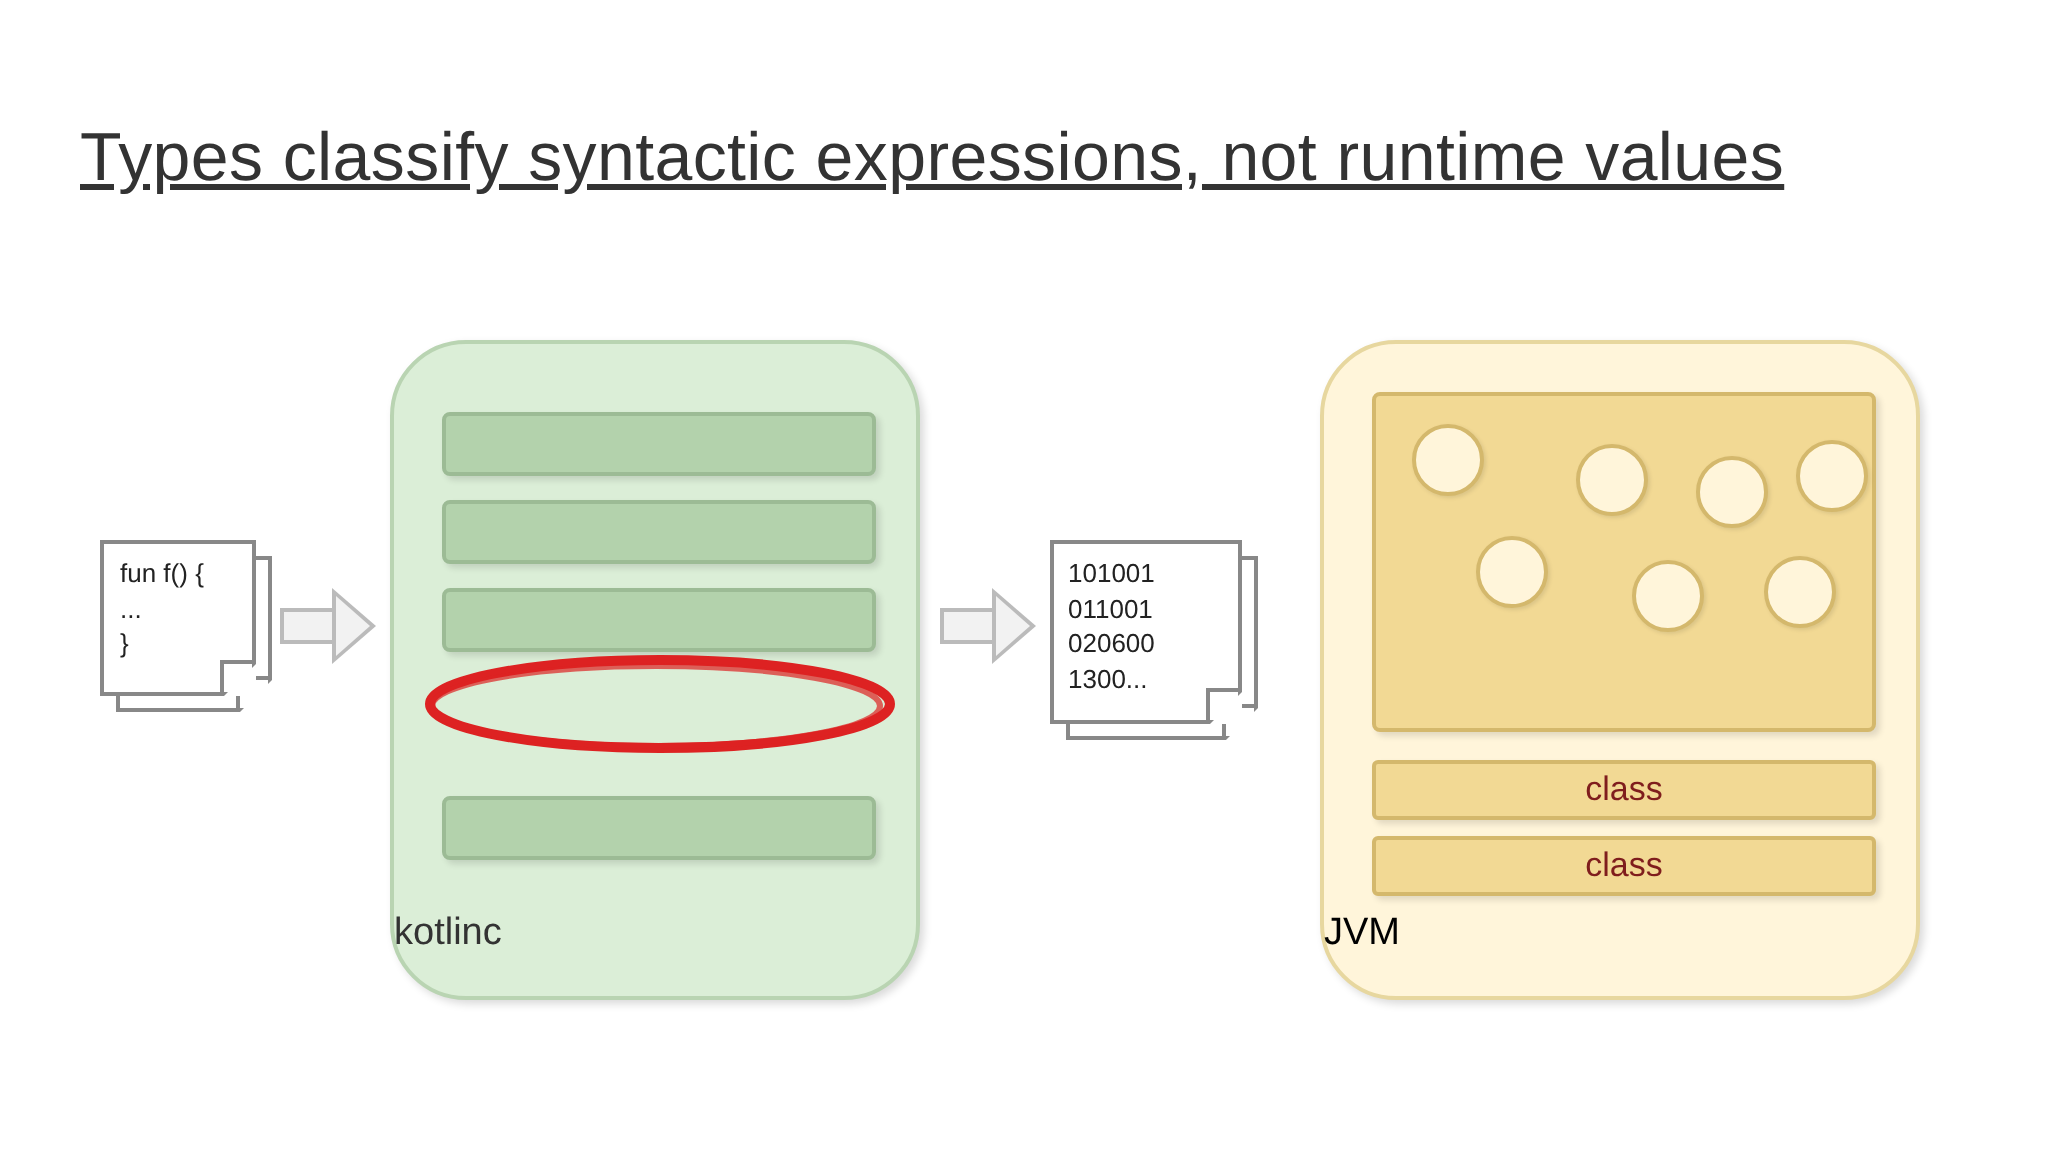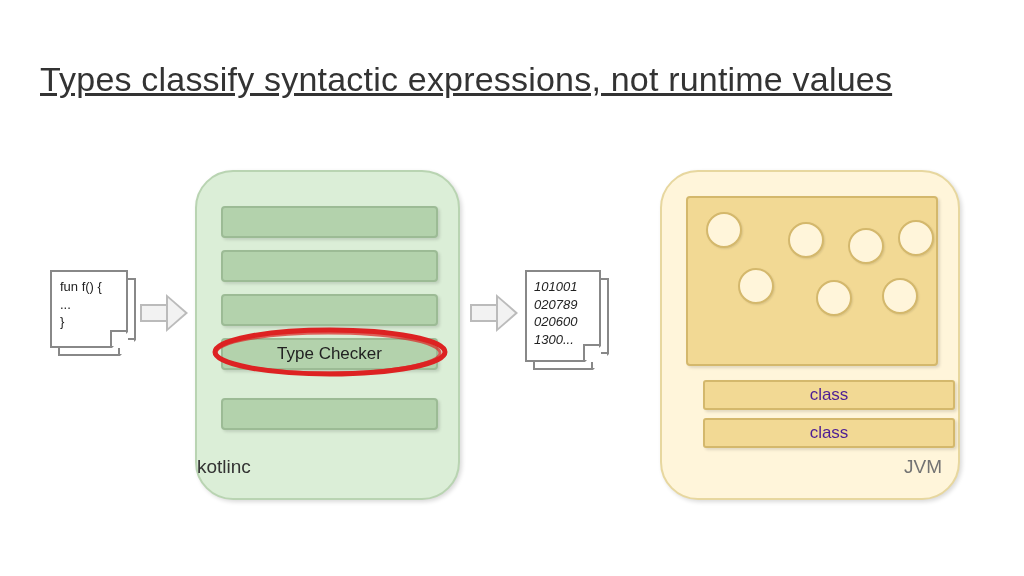--- a/index.html
+++ b/index.html
@@ -142,44 +142,43 @@
 
   
   .bytecodestack {
     position: absolute;
     top: 100px;
     left: 525px;
     width: 90px; height: 100px;
   }
   .bfile {
     position: absolute;
-    width: 76px; height: 92px;
+    width: 96px; height: 92px;
     background: #fff;
     border: 2px solid #888;
-    font-style: italic;
   }
   .bfile.back { top: 8px; left: 8px; }
   .bfile.front { top: 0; left: 0; padding: 6px 7px; font-size: 13px; font-family: Arial, sans-serif; line-height: 1.35; color: #222; }
 
   
   .jvm {
     position: absolute;
     left: 660px; top: 0;
     width: 300px; height: 330px;
     background: #fff5da;
     border: 2px solid #e7d79f;
     border-radius: 38px;
     box-shadow: 2px 2px 4px rgba(0,0,0,0.15);
   }
   .jvm-label {
     position: absolute;
     bottom: 20px; left: 0; right: 16px;
-    text-align: right;
+    text-align: left;
     font-size: 19px;
-    color: #737373;
+    color: #000000;
   }
   .heap {
     position: absolute;
     left: 24px; top: 24px;
     width: 252px; height: 170px;
     background: #f2d994;
     border: 2px solid #d4b86c;
     border-radius: 4px;
     box-shadow: 2px 2px 3px rgba(0,0,0,0.12);
   }
@@ -200,21 +199,21 @@
   }
   .classbox {
     position: absolute;
     left: 24px;
     width: 252px; height: 30px;
     background: #f2d994;
     border: 2px solid #d4b86c;
     border-radius: 3px;
     box-shadow: 2px 2px 3px rgba(0,0,0,0.12);
     display: flex; align-items: center; justify-content: center;
-    font-size: 17px; color: #4c1d95; margin-left: 17px;
+    font-size: 17px; color: #7f1d1d;
   }
   .classbox.c1 { top: 208px; }
   .classbox.c2 { top: 246px; }
 </style>
 </head>
 <body>
 
 <div class="title">Types classify syntactic expressions, not runtime values</div>
 
 <div class="diagram">
@@ -235,42 +234,41 @@
 
   <div class="arrow arrow1">
     <div class="shaft"></div>
       <div class="head"></div>
   </div>
 
   <div class="kotlinc">
     <div class="stage s1"></div>
     <div class="stage s2"></div>
     <div class="stage s3"></div>
-    <div class="stage s4">Type Checker</div>
     <div class="stage s5"></div>
     <svg class="circle-highlight" viewBox="0 0 246 56">
       <ellipse cx="123" cy="28" rx="115" ry="22" fill="none" stroke="#d22" stroke-width="5"></ellipse>
       <ellipse cx="121" cy="29" rx="112" ry="20" fill="none" stroke="#d22" stroke-width="3" opacity="0.7"></ellipse>
     </svg>
     <div class="kotlinc-label">kotlinc</div>
   </div>
 
   <div class="arrow arrow2">
     <div class="shaft"></div>
       <div class="head"></div>
   </div>
 
   <div class="bytecodestack">
     <div class="bfile back">
       <div class="dogcut"></div>
         <div class="dogline"></div>
     </div>
     <div class="bfile front">
       <div>101001</div>
-      <div>020789</div>
+      <div>011001</div>
       <div>020600</div>
       <div>1300...</div>
       <div class="dogcut"></div>
         <div class="dogline"></div>
     </div>
   </div>
 
   <div class="jvm">
     <div class="heap">
       <div class="obj" style="left:18px; top:14px;"></div>

